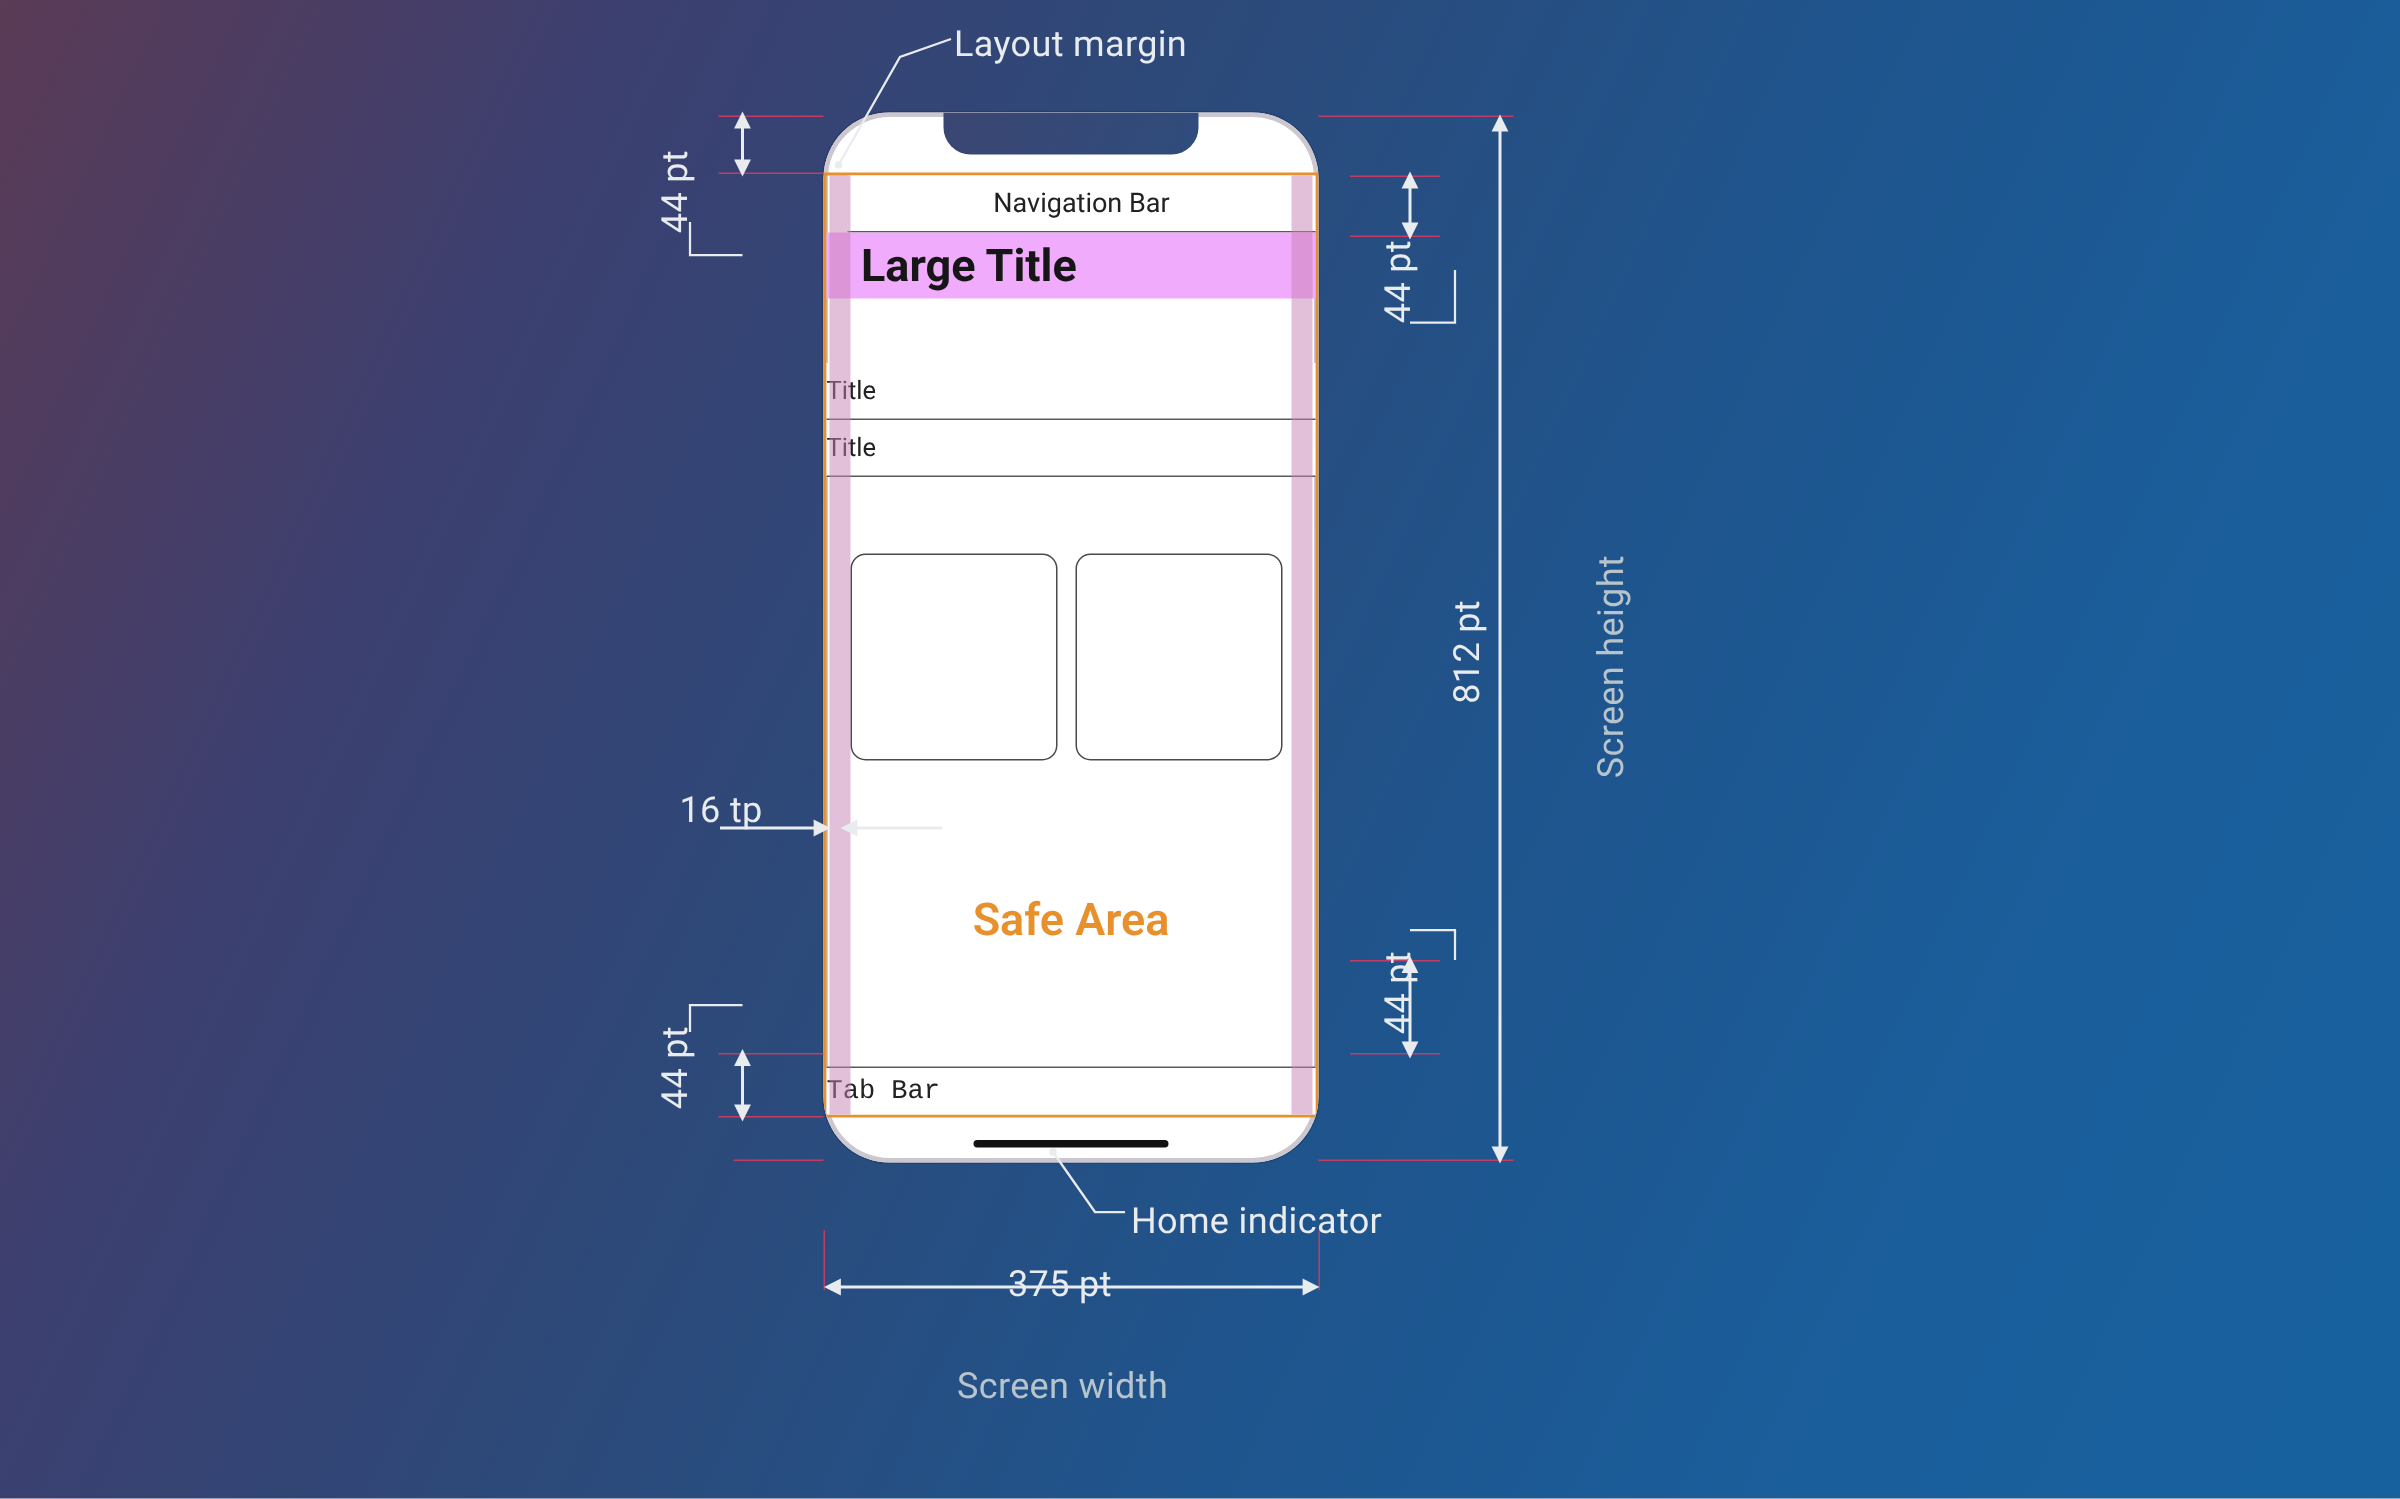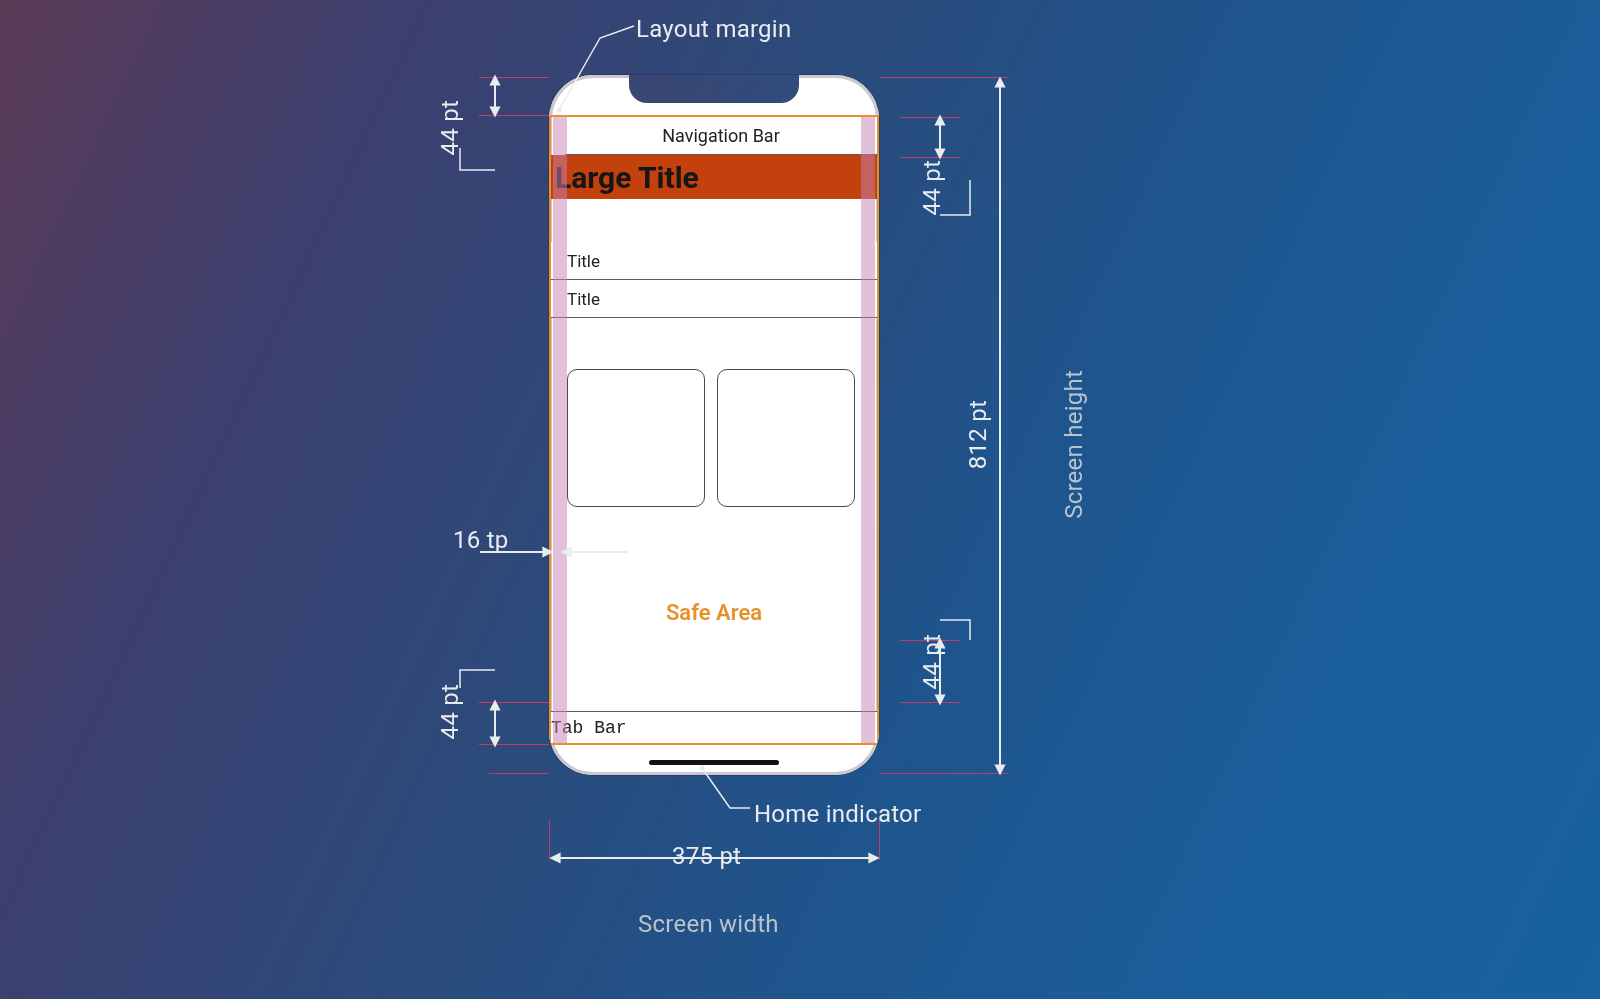--- a/index.html
+++ b/index.html
@@ -52,29 +52,29 @@
   .safe-area {
     position: absolute; top: 40px; bottom: 30px; left: 0; right: 0;
     border: 2px solid #e8902c;
     display: flex; flex-direction: column;
   }
   .margin-col { position:absolute; top:0; bottom:0; width:14px; background: rgba(200,130,180,.5);}
   .margin-col.left{left:2px} .margin-col.right{right:2px}
 
   .navbar { height: 38px; background:#fff; border-bottom:1px solid #5a5a5a; display:flex; align-items:center; justify-content:center;margin-left:14px;}
   .navbar span{ color:#222; font-size:18px;}
-  .large-title { height: 44px; background:#c2410c; display:flex; align-items:center; padding-left:4px;}
+  .large-title { height: 44px; background:#f0abfc; display:flex; align-items:center; padding-left:23px;}
   .large-title span{ color:#161616; font-size:30px; font-weight:700;}
   .section-header { padding: 20px 16px 4px; color:#fff; font-size:16px; letter-spacing:.02em;}
-  .row { height:38px; background:#fff; border-bottom:1px solid #5a5a5a; display:flex; align-items:center; padding-left:16px; color:#222; font-size:17px;}
+  .row { height:38px; background:#fff; border-bottom:1px solid #5a5a5a; display:flex; align-items:center; color:#222; font-size:17px;}
   .row:last-of-type{border-bottom:none;}
   .collection { padding: 8px 16px; display:flex; gap:12px;}
   .card { width: 138px; height: 138px; background:#fff; border-radius:10px; border:1px solid #4a4a4a;}
   .flex-fill { flex:1 1 auto; display:flex; align-items:center; justify-content:center; flex-direction:column; gap:4px;}
-  .safe-text { color:#e8902c; font-size:22px; font-weight:600; text-align:center; line-height:1.3;}
+  .safe-text { color:#e8902c; font-size:30px; font-weight:600; text-align:center; line-height:1.3;}
   .tabbar { height: 32px; background:#fff; border-top:1px solid #5a5a5a; display:flex; align-items:center; font-family:Liberation Mono, monospace;}
   .tabbar span{ color:#222; font-size:18px;}
   .home-indicator-bar { position:absolute; bottom:10px; left:50%; transform:translateX(-50%); width:130px; height:5px; border-radius:3px; background:#111;}
 
   
   .h-guide { position:absolute; height:1px; border-top:1px solid #c23c65;}
   .v-guide { position:absolute; width:1px; border-left:1px solid #c23c65;}
 
   svg.overlay { position:absolute; top:0; left:0; pointer-events:none; }
   .arrow-line { stroke:#e8ecef; stroke-width:2; fill:none;}

